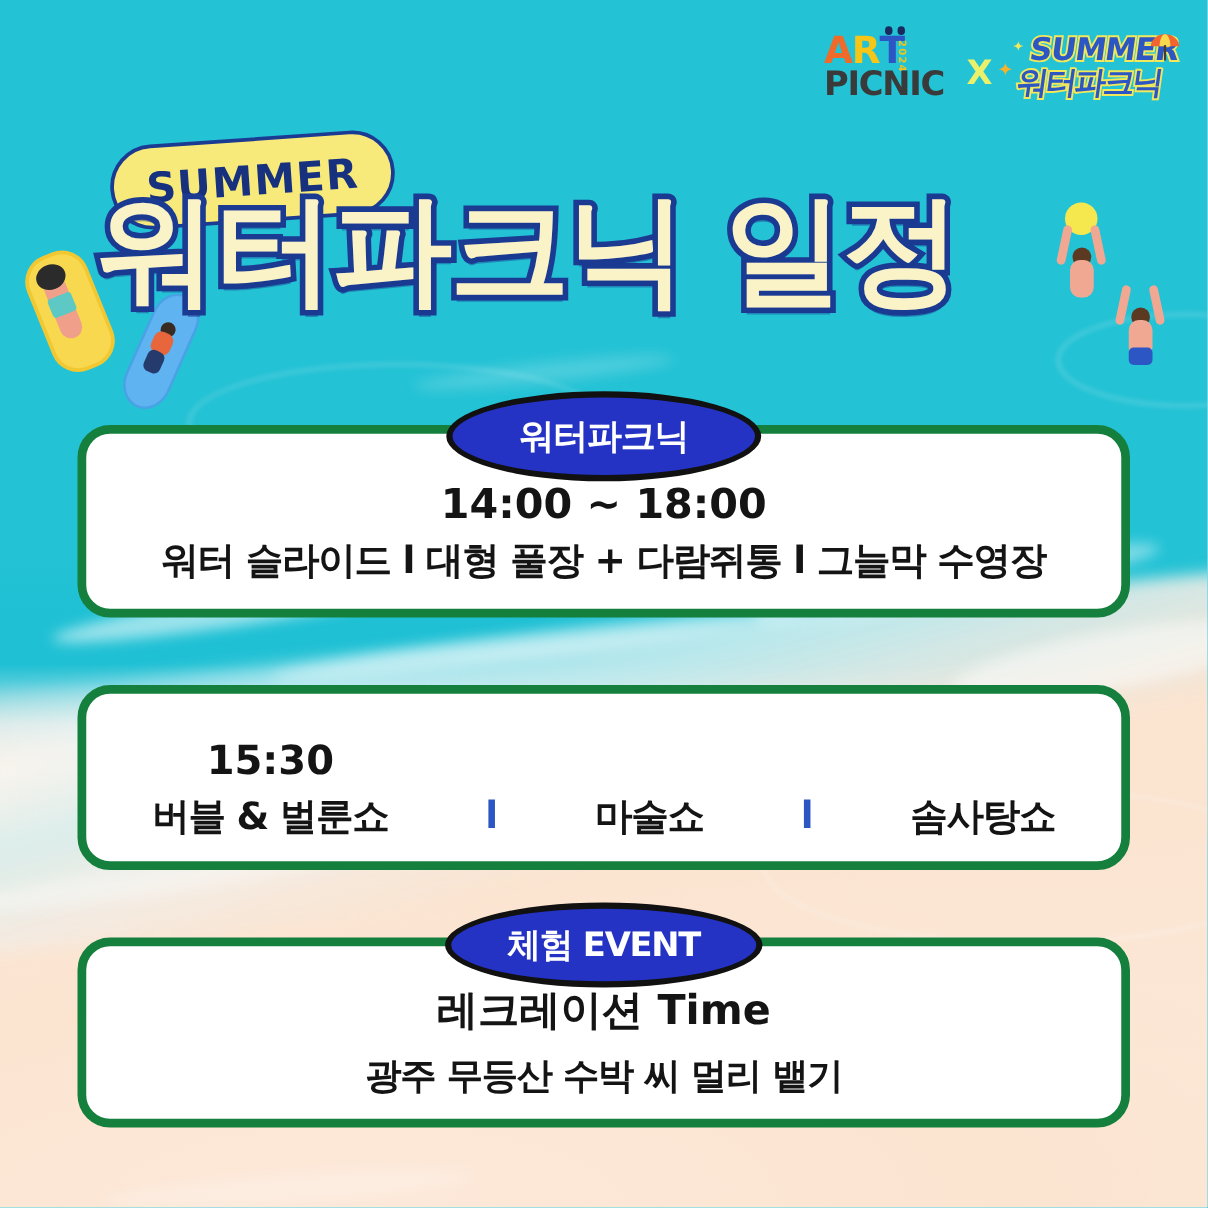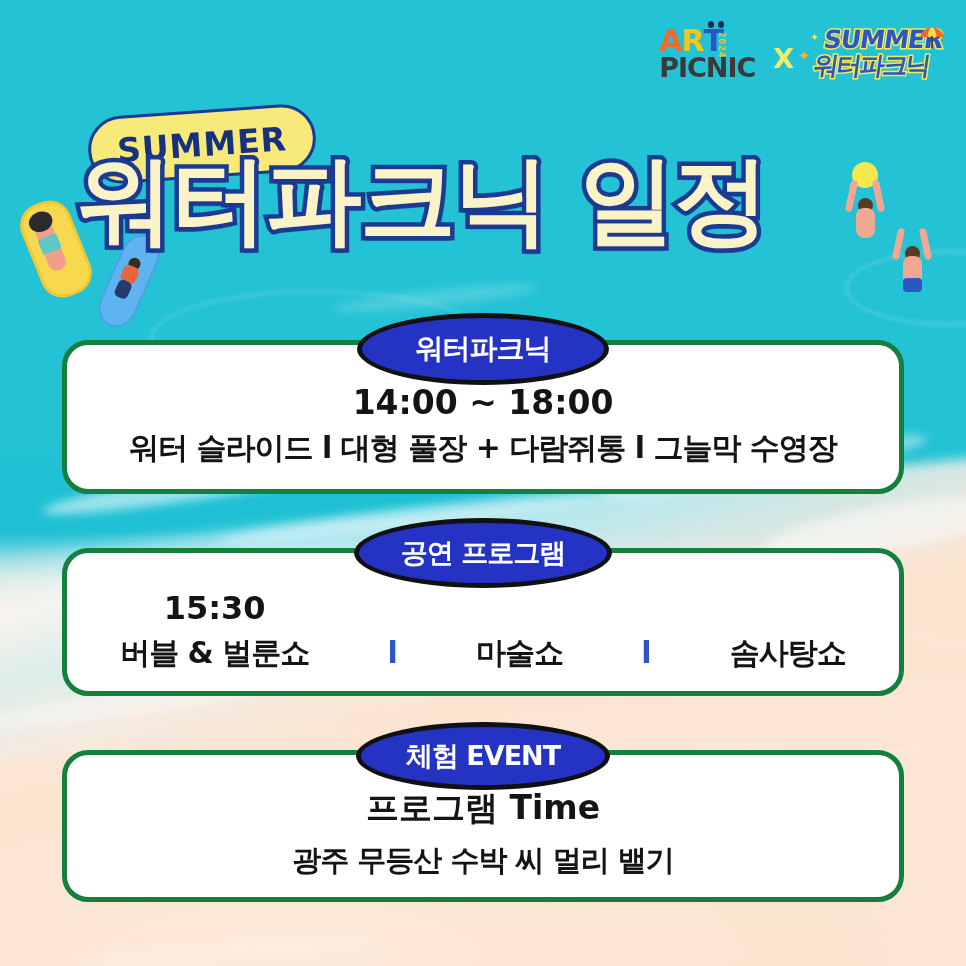--- a/index.html
+++ b/index.html
@@ -206,21 +206,21 @@
     border-radius:8px;background:#f0a893;
   }
   .sw-trunks{
     position:absolute;left:8px;top:66px;width:19px;height:14px;
     border-radius:4px;background:#2b56c4;
   }
 
   
   .card{
     position:absolute;left:62px;width:842px;
-    background:#ffffff;border:5px solid #15803d;border-radius:26px;
+    background:#ffffff;border:7px solid #15803d;border-radius:26px;
     box-sizing:border-box;z-index:6;
   }
   #card-1{top:340px;height:154px;}
   #card-2{top:548px;height:148px;}
   #card-3{top:750px;height:152px;}
 
   .badge{
     position:absolute;left:50%;transform:translateX(-50%);
     z-index:8;
     background:#2433c4;border:5px solid #111111;border-radius:50%;
@@ -389,23 +389,22 @@
         <div class="perf-col">
           <div class="perf-name">마술쇼</div>
         </div>
         <div class="perf-sep">l</div>
         <div class="perf-col">
           <div class="perf-name">솜사탕쇼</div>
         </div>
       </div>
     </div>
   </div>
-  <div class="badge" id="badge-2">공연 프로그램</div>
 
   <div class="card" id="card-3">
     <div class="card-body">
-      <div class="line-time">프로그램 Time</div>
+      <div class="line-time">레크레이션 Time</div>
       <div class="line-sub">광주 무등산 수박 씨 멀리 뱉기</div>
     </div>
   </div>
   <div class="badge" id="badge-3">체험 EVENT</div>
 
 </div>
 
 </body></html>

